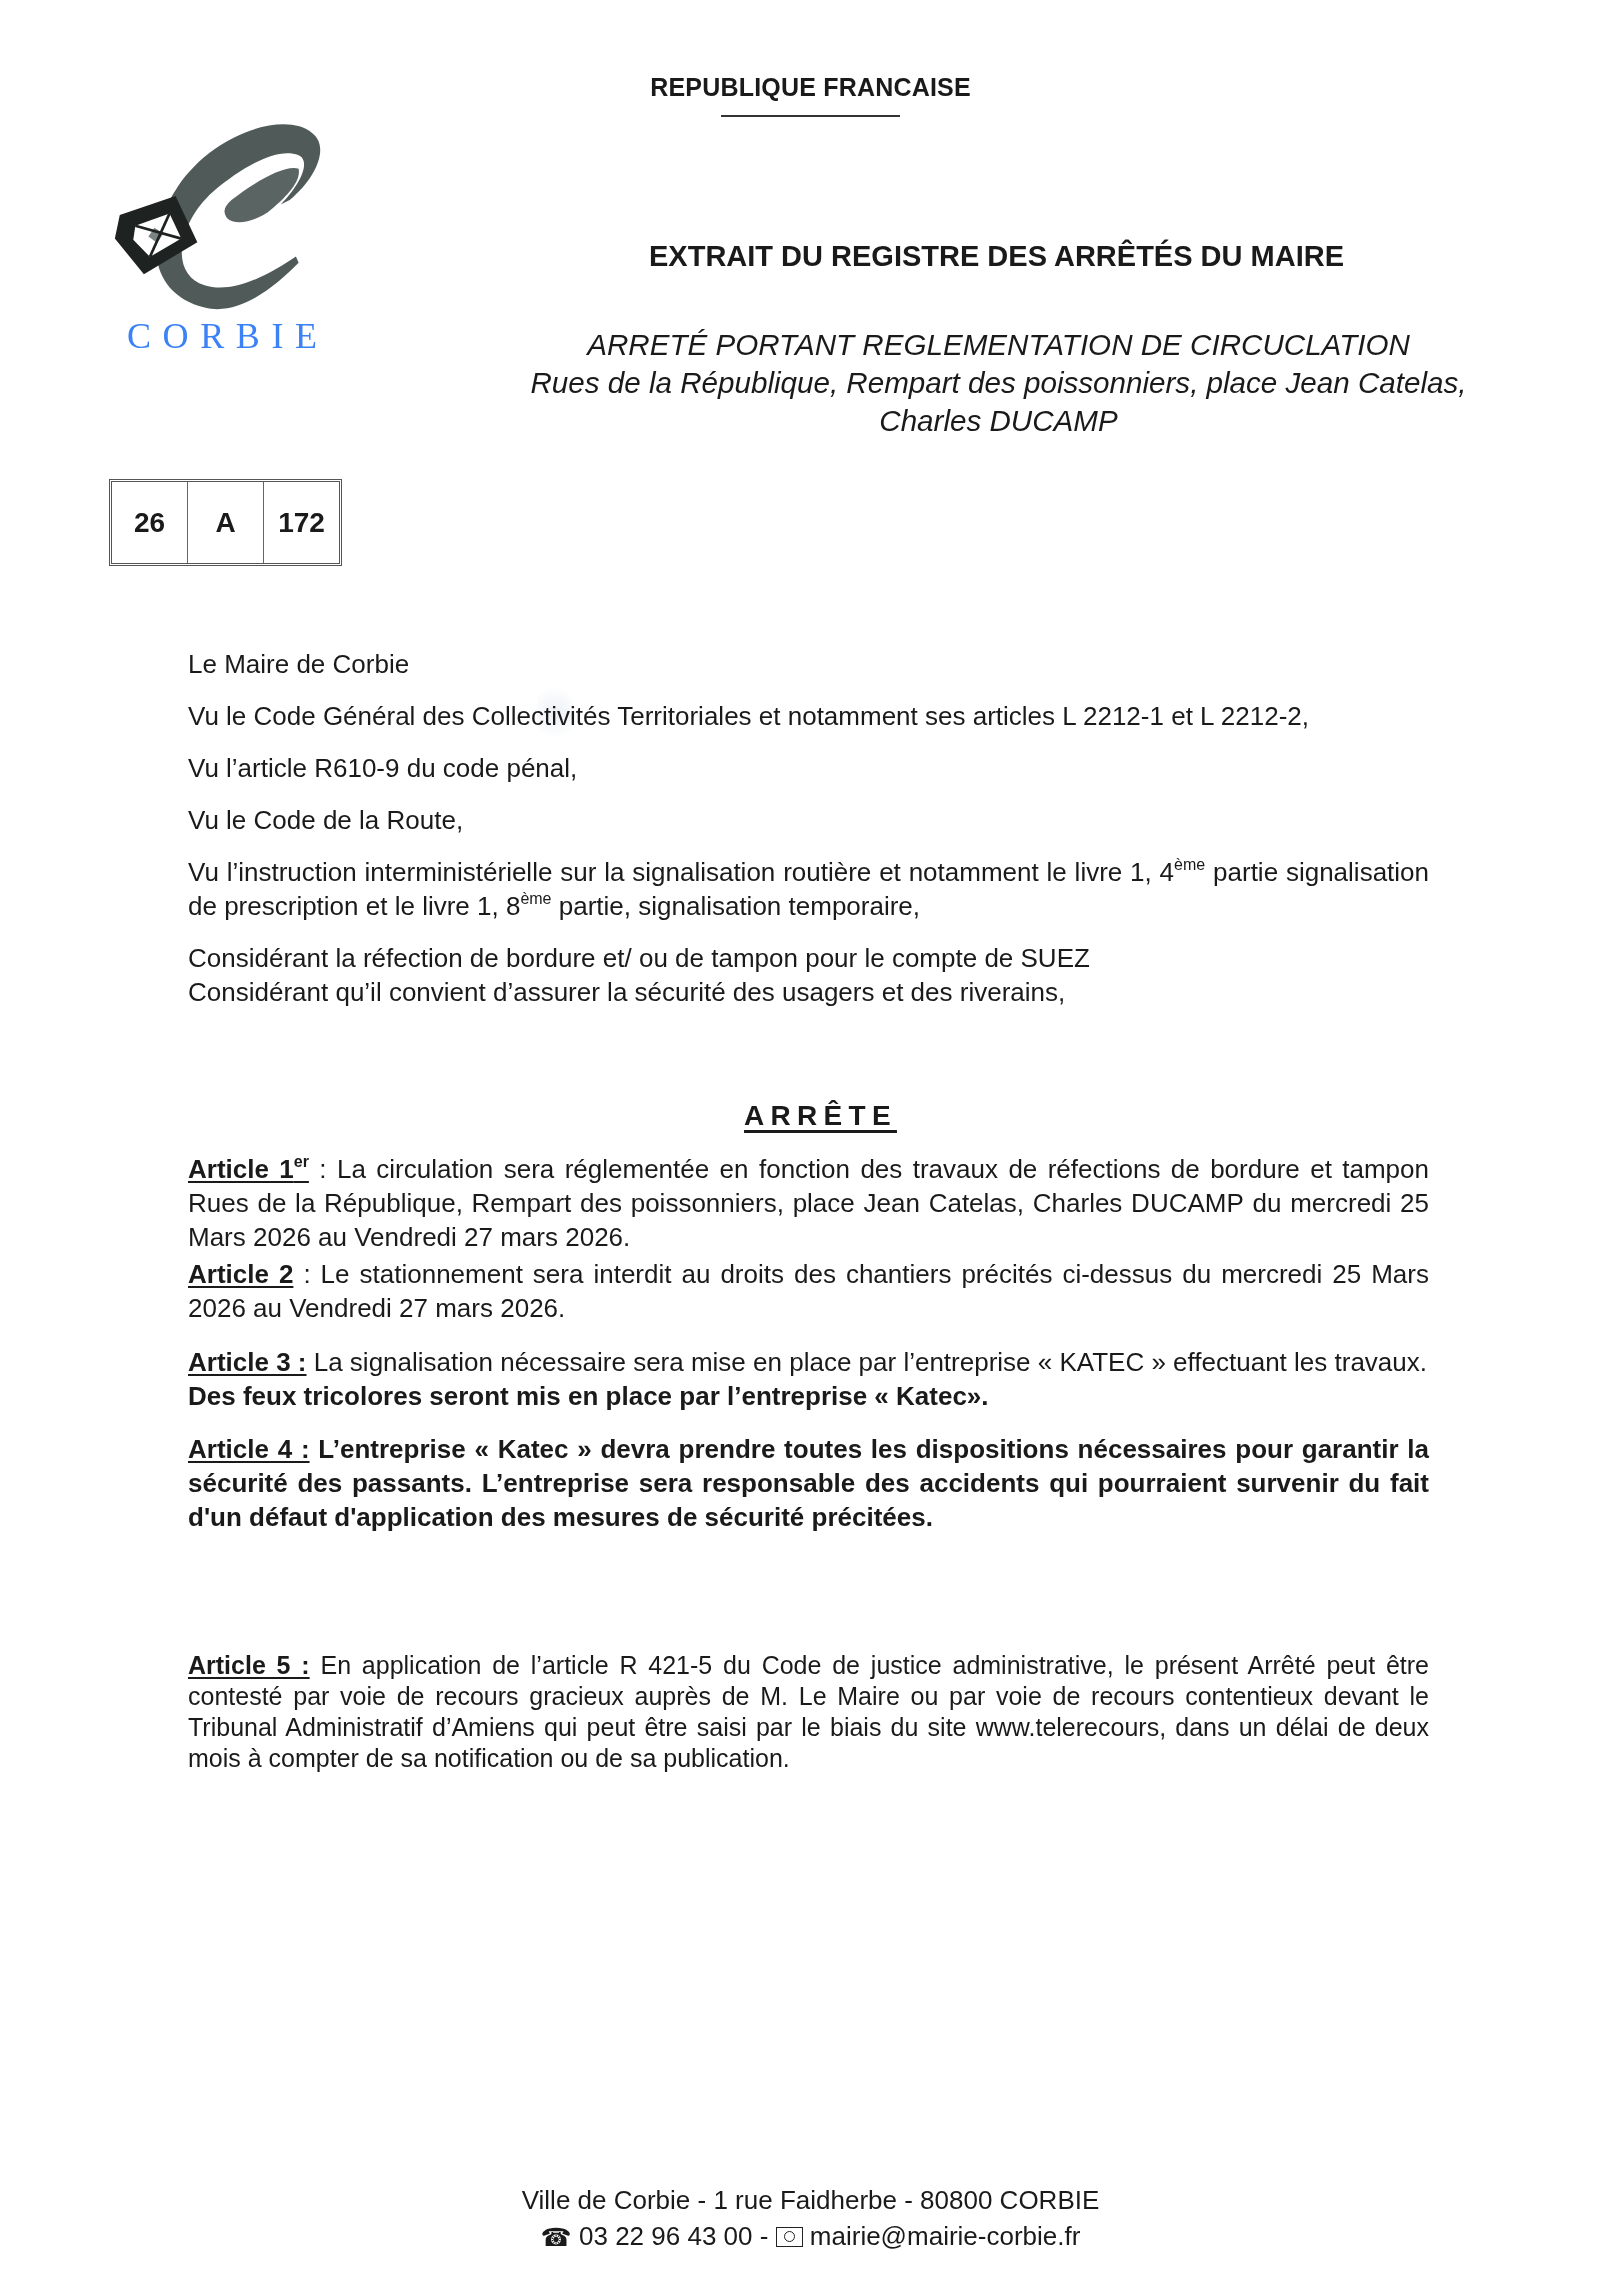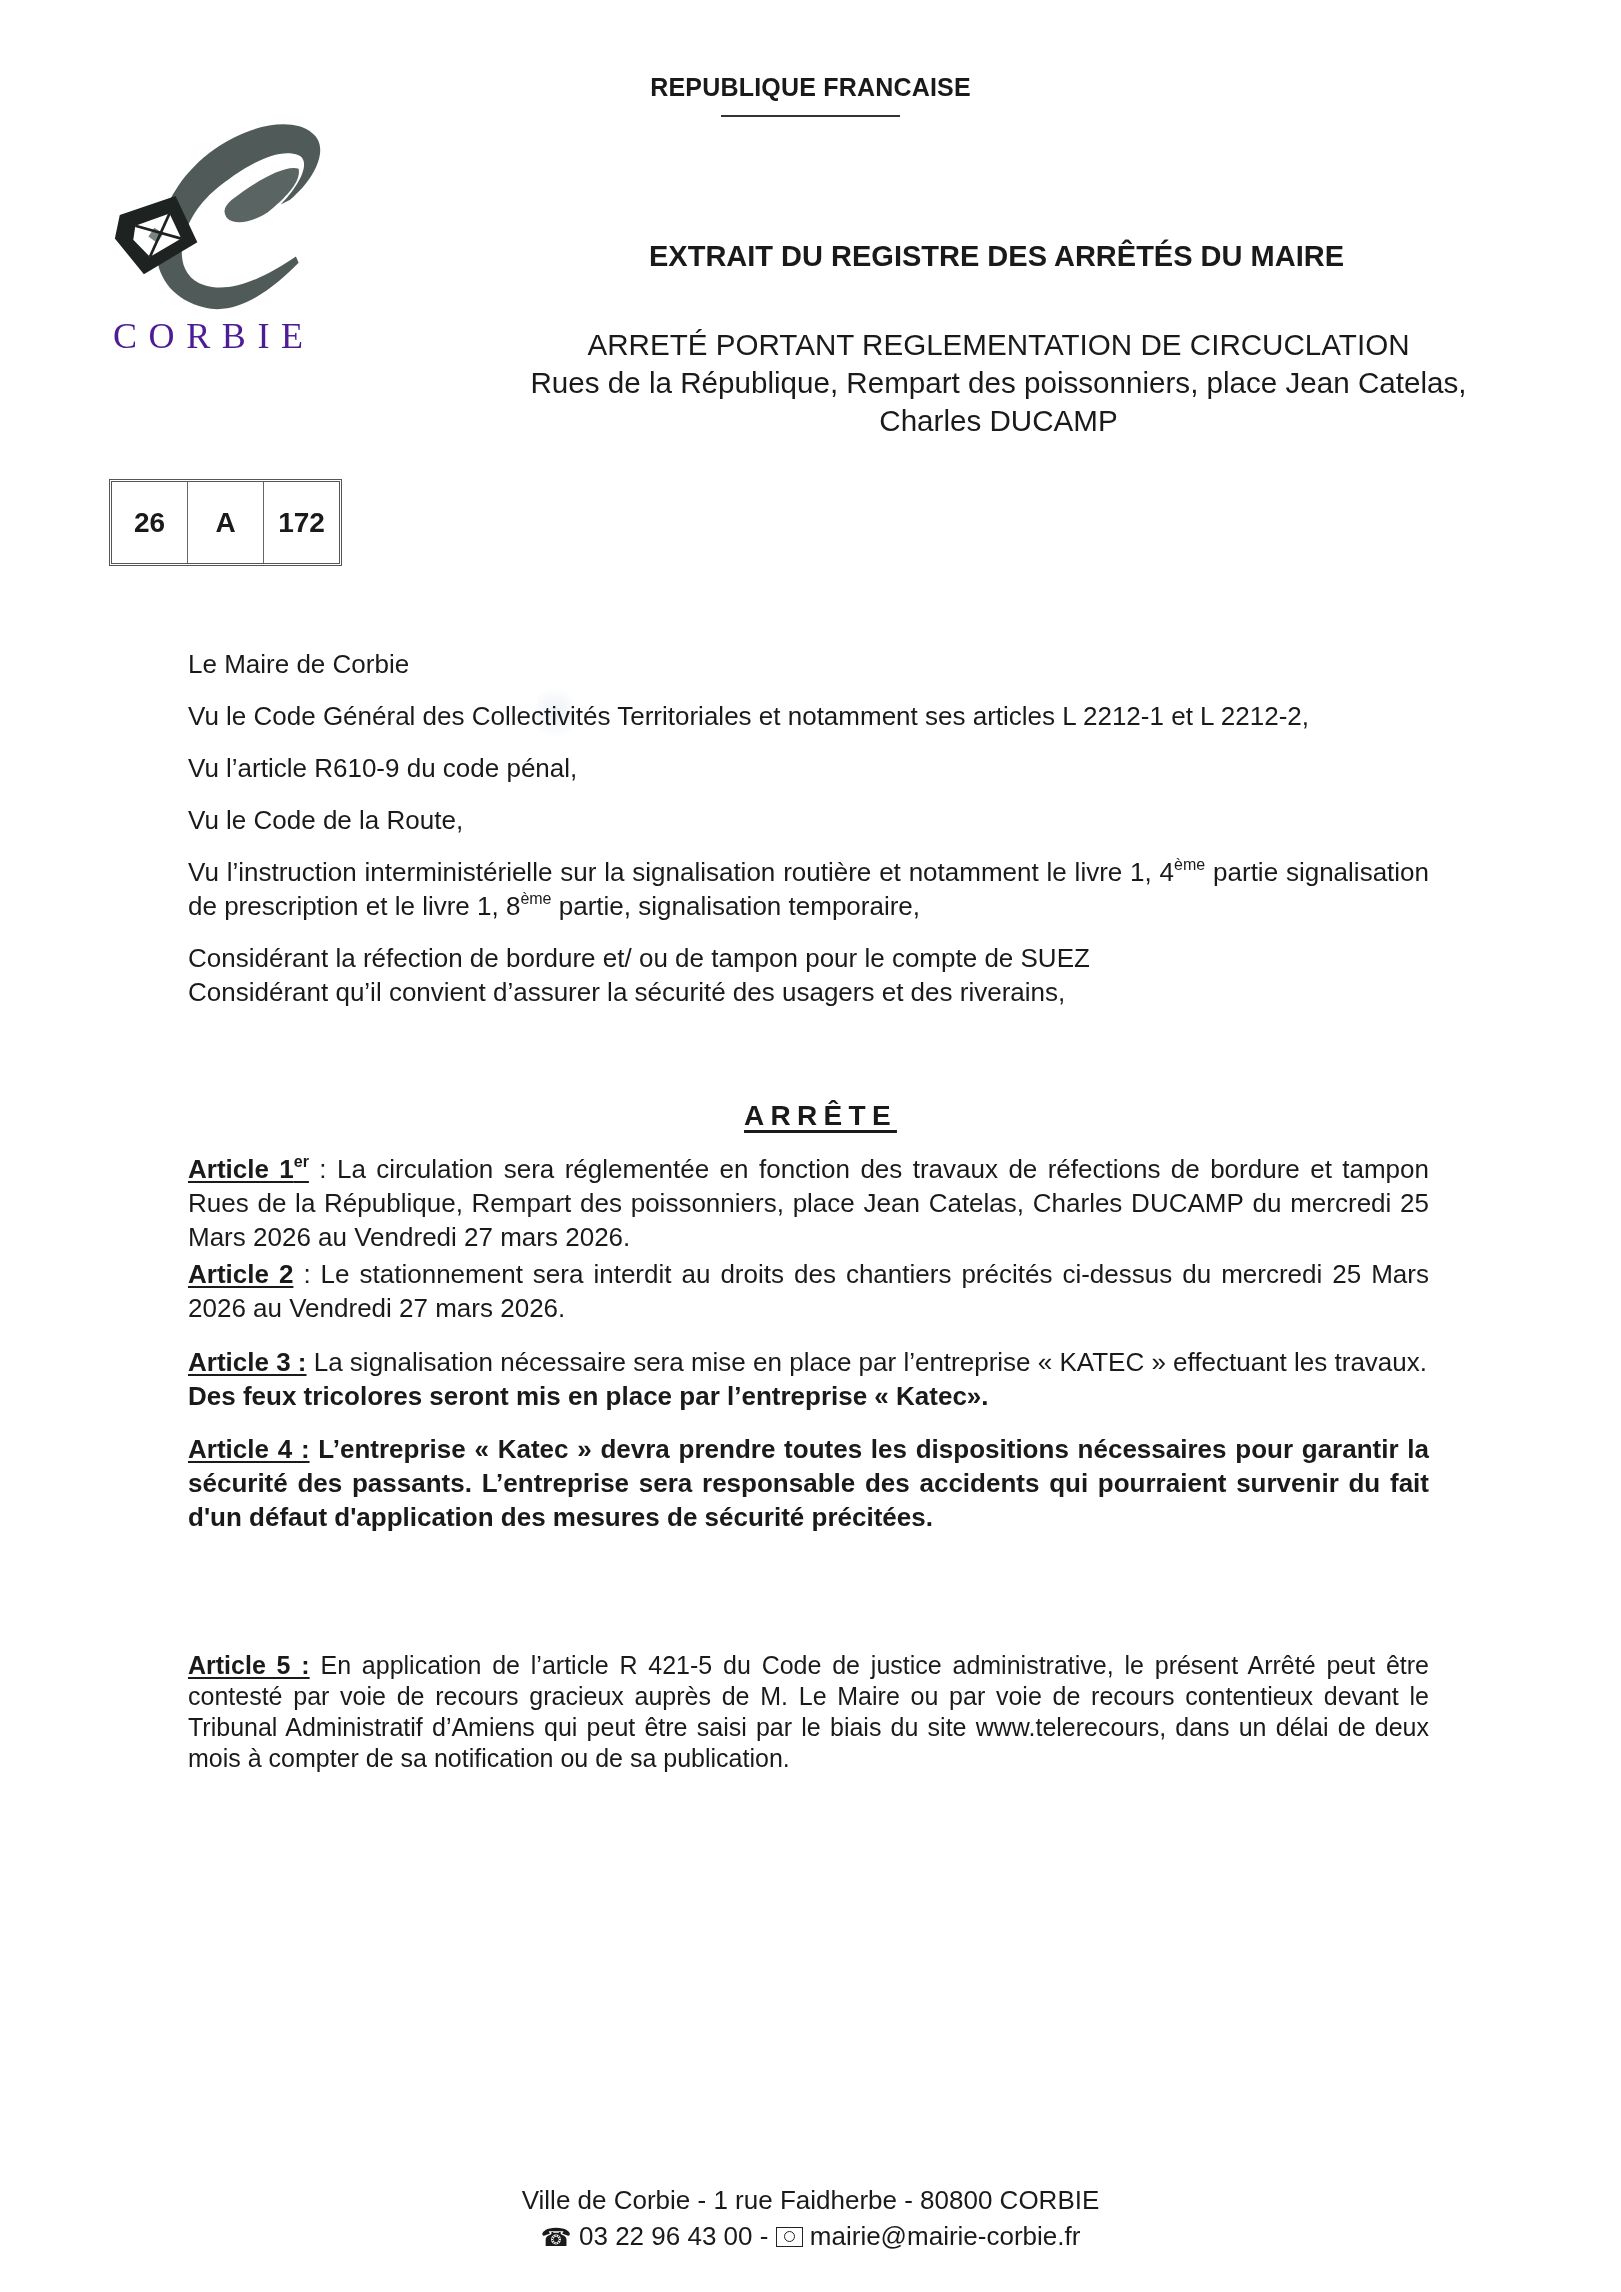--- a/index.html
+++ b/index.html
@@ -3,24 +3,24 @@
 <meta charset="utf-8">
 <style>
   html, body { margin: 0; padding: 0; background: #ffffff; }
   body { width: 1621px; height: 2293px; position: relative; overflow: hidden; color: #1a1a1a; }
   .sans { font-family: "Liberation Sans", sans-serif; }
 
   .republique { position: absolute; top: 73px; left: 0; width: 1621px; text-align: center; font-size: 25px; font-weight: bold; letter-spacing: 0.2px; }
   .rep-rule { position: absolute; top: 115px; left: 721px; width: 179px; height: 1.8px; background: #333; }
 
   .logo { position: absolute; left: 106px; top: 115px; width: 233px; height: 206px; }
-  .logo-text { position: absolute; left: 113px; top: 315px; font-family: "Liberation Serif", serif; font-size: 36px; letter-spacing: 11.6px; color: #4c1d95; }
+  .logo-text { position: absolute; left: 127px; top: 315px; font-family: "Liberation Serif", serif; font-size: 36px; letter-spacing: 11.6px; color: #3b82f6; }
 
   .extrait { position: absolute; top: 240px; left: 484px; width: 1025px; text-align: center; font-size: 29px; font-weight: bold; }
-  .arrete-title { position: absolute; top: 326px; left: 394px; width: 1209px; text-align: center; font-size: 29.6px; line-height: 38px; }
+  .arrete-title { position: absolute; top: 326px; left: 394px; width: 1209px; text-align: center; font-size: 29.6px; line-height: 38px; font-style: italic; }
 
   .ref-box { position: absolute; left: 109px; top: 479px; width: 233px; height: 87px; border: 3.6px double #555; display: flex; box-sizing: border-box; }
   .ref-cell { flex: 1; display: flex; align-items: center; justify-content: center; font-size: 28px; font-weight: bold; border-right: 1.3px solid #666; }
   .ref-cell:last-child { border-right: none; }
 
   .body { position: absolute; left: 188px; width: 1241px; }
   .p { font-size: 26px; line-height: 34px; margin: 0; }
   .just { text-align: justify; text-align-last: left; }
   sup { font-size: 16px; line-height: 0; position: relative; top: -1.8px; }
 

